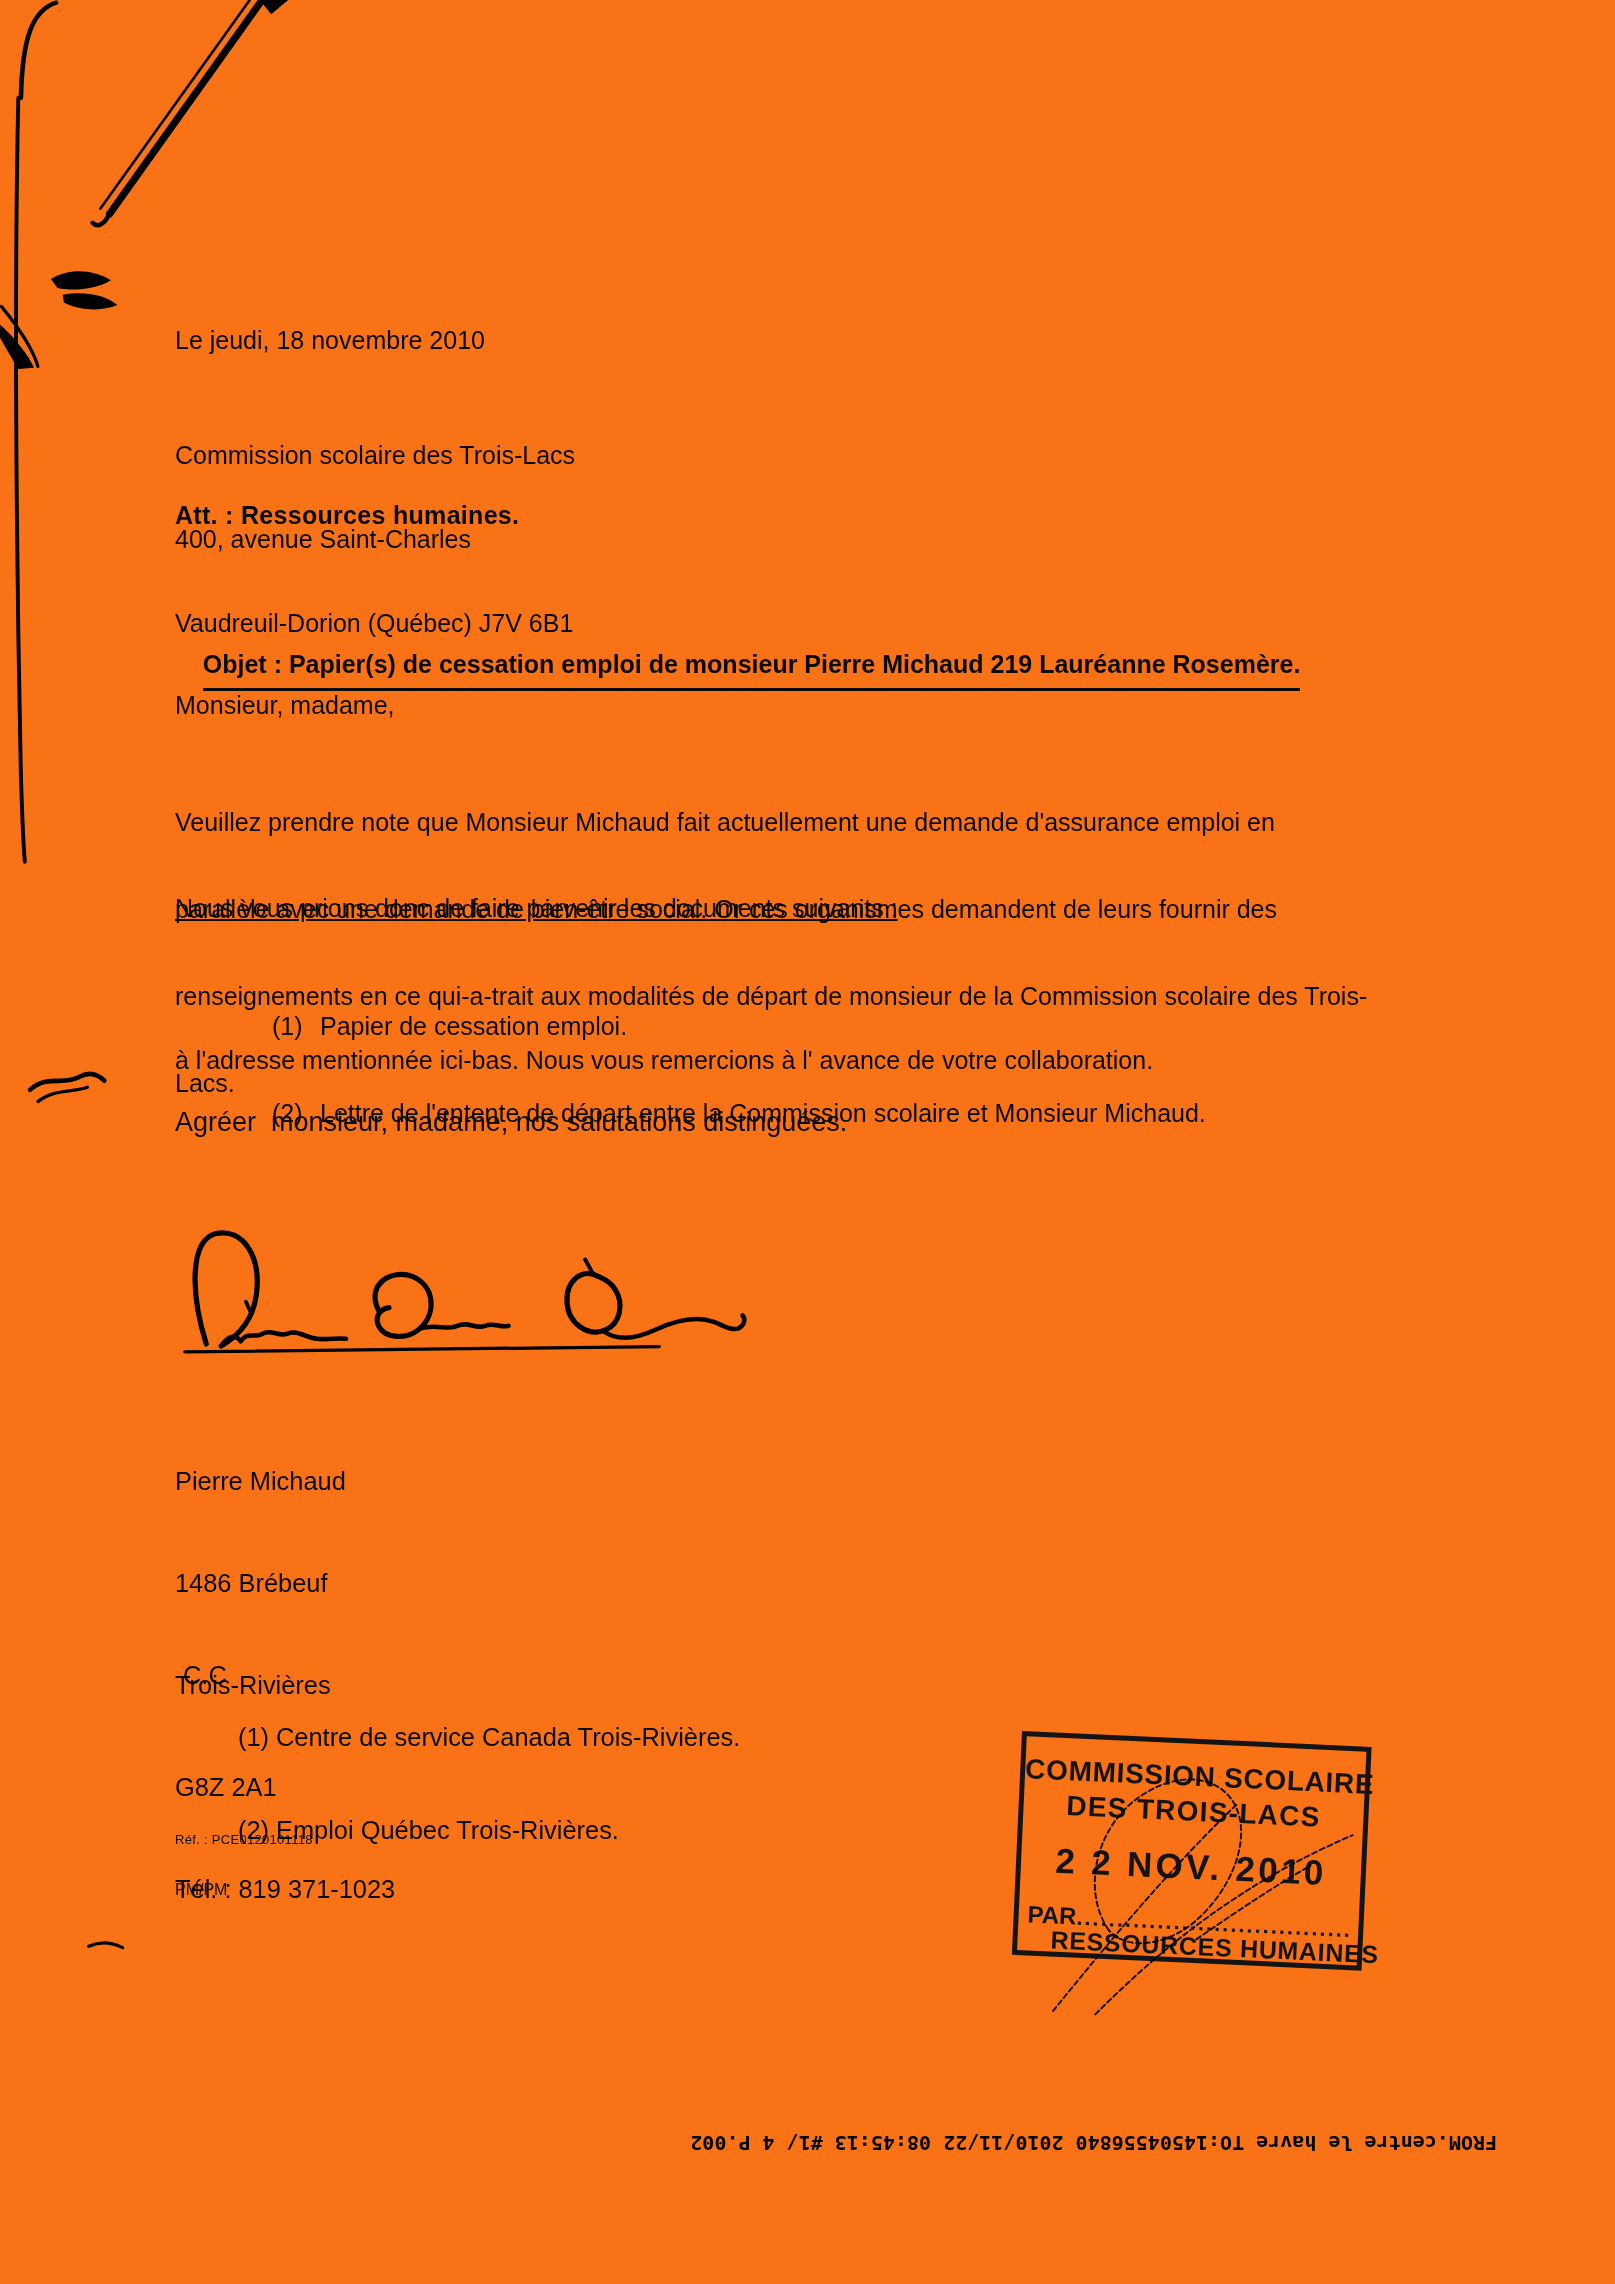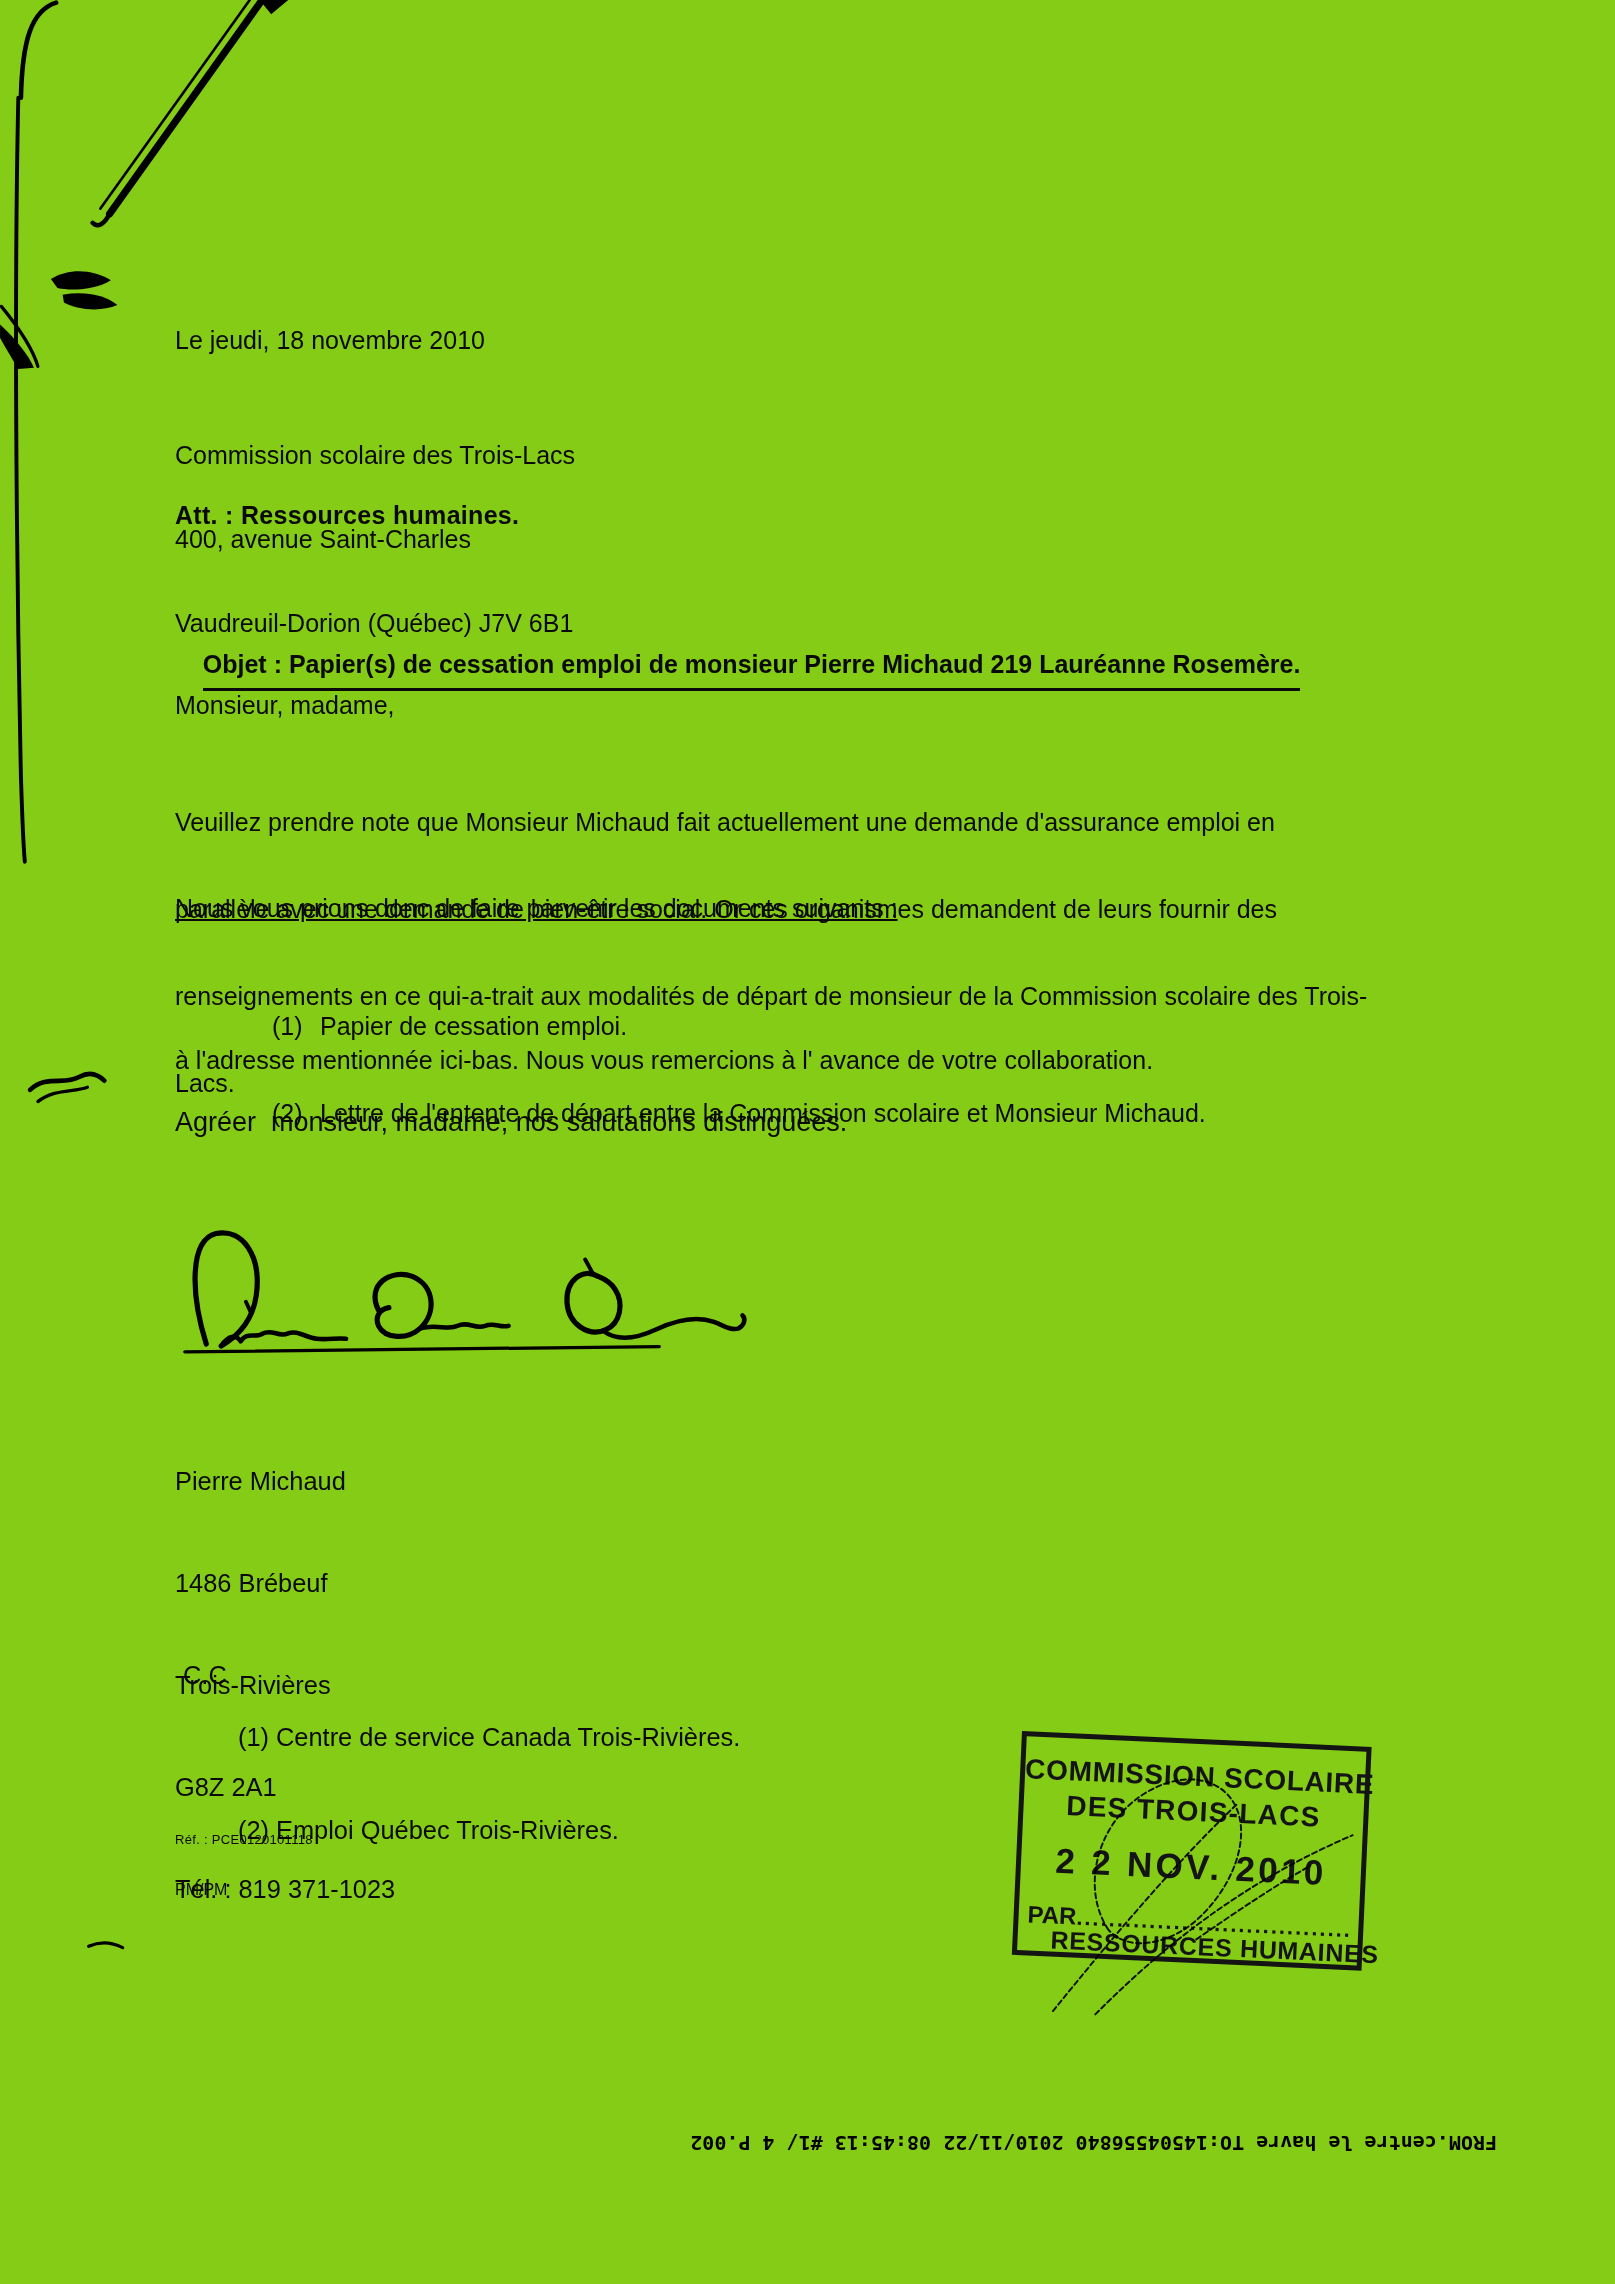--- a/index.html
+++ b/index.html
@@ -1,19 +1,19 @@
 <!DOCTYPE html>
 <html style="font-size:10.4px"><head>
 <meta charset="utf-8">
 <style>
   html,body{margin:0;padding:0;background:#777;}
   .page{
     position:relative;
     width:1616px;height:2284px;
-    background:#84cc16;
+    background:#f97316;
     font-family:"Liberation Sans", sans-serif;
     color:#0a0a0a;
     overflow:hidden;
   }
   .abs{position:absolute;}
   .t{font-size:25px;line-height:29px;white-space:pre;}
   .date-line{left:175px;top:326px;}
   .recipient{left:175px;top:385px;line-height:28px;}
   .attention{left:175px;top:501px;font-weight:700;letter-spacing:0.3px;}
   .subject{left:175px;top:621px;font-weight:700;}

